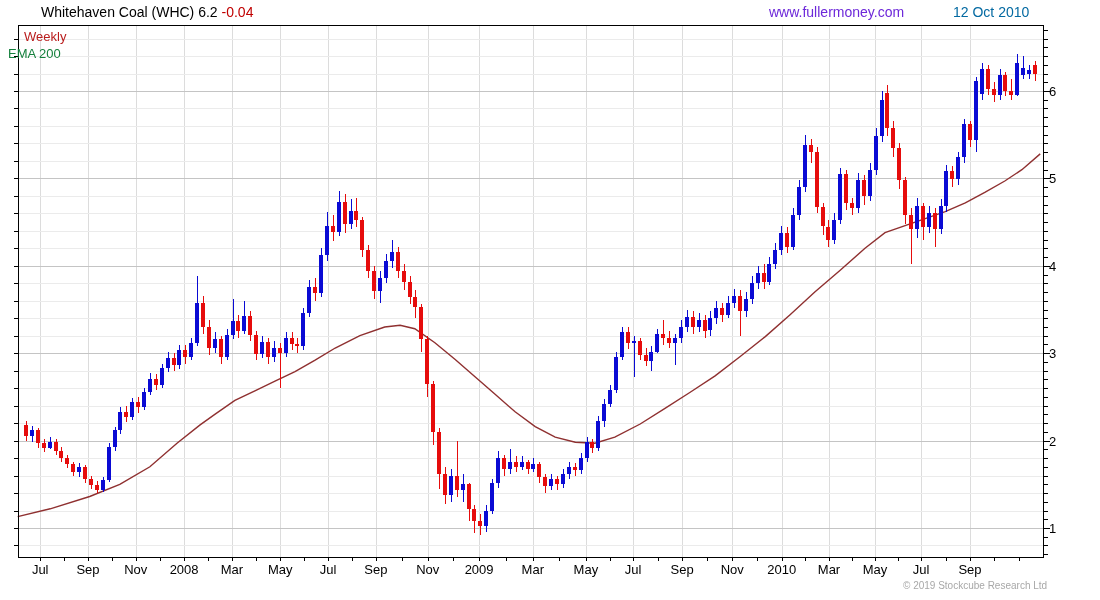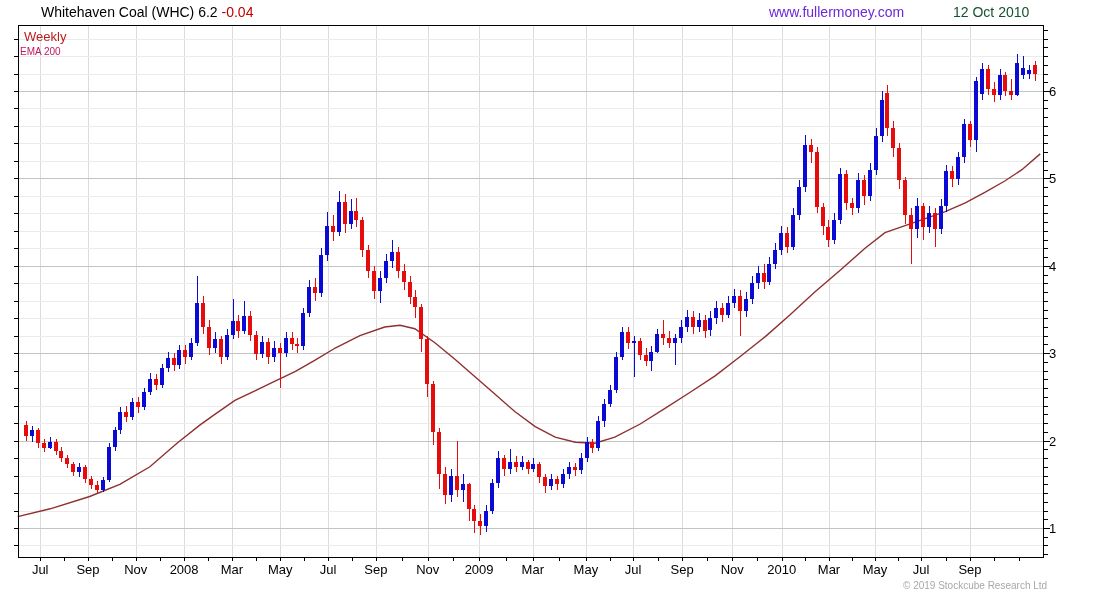--- a/index.html
+++ b/index.html
@@ -2,23 +2,23 @@
 <html><head>
 <meta charset="utf-8">
 <style>
   html,body{margin:0;padding:0;background:#fff;}
   body{width:1100px;height:600px;position:relative;overflow:hidden;
        font-family:"Liberation Sans",sans-serif;-webkit-font-smoothing:none;}
   .abs{position:absolute;white-space:nowrap;}
   .title{left:21px;top:4px;font-size:14px;color:#000;margin-left:20px;}
   .title .chg{color:#c00000;}
   .website{left:769px;top:4px;font-size:14px;color:#6d28d9;}
-  .date{left:953px;top:4px;font-size:14px;color:#14532d;}
+  .date{left:953px;top:4px;font-size:14px;color:#0369a1;}
   .lg-weekly{left:24px;top:29px;font-size:13px;color:#b91c1c;}
-  .lg-ema{left:20px;top:46px;font-size:10px;color:#be185d;}
+  .lg-ema{left:8px;top:46px;font-size:13px;color:#15803d;}
   .copyright{left:903px;top:580px;font-size:10px;color:#a8a8a8;}
   svg{position:absolute;left:0;top:0;}
   svg text{font-family:"Liberation Sans",sans-serif;fill:#000;}
 </style>
 </head>
 <body>
 
 <svg width="1100" height="600" viewBox="0 0 1100 600">
     <g>
       <line x1="40.5" x2="40.5" y1="25" y2="557" stroke="#dcdcdc" stroke-width="1" shape-rendering="crispEdges"></line>

